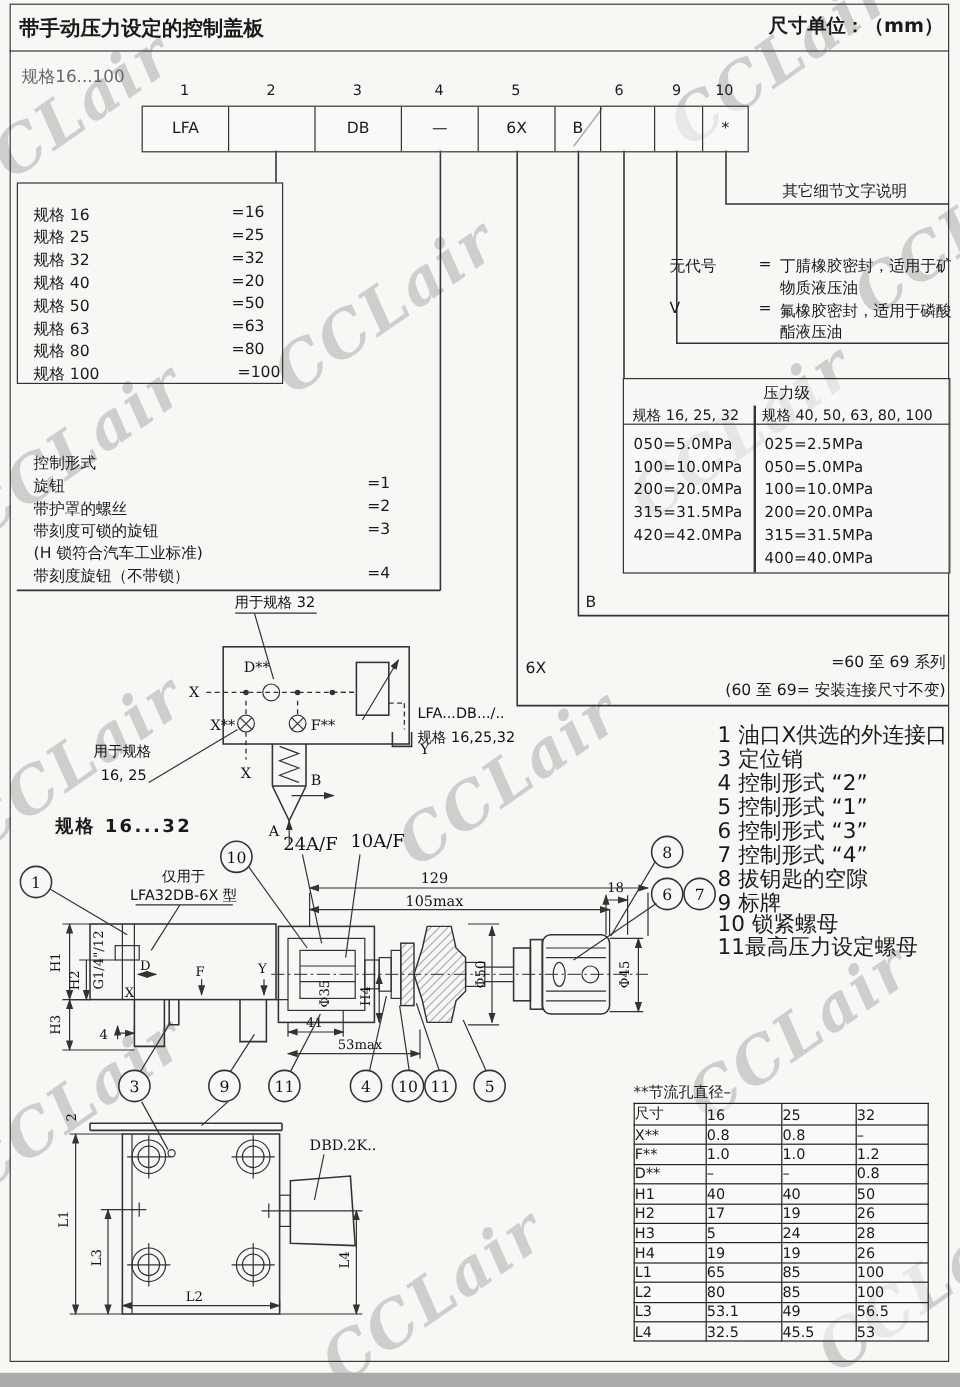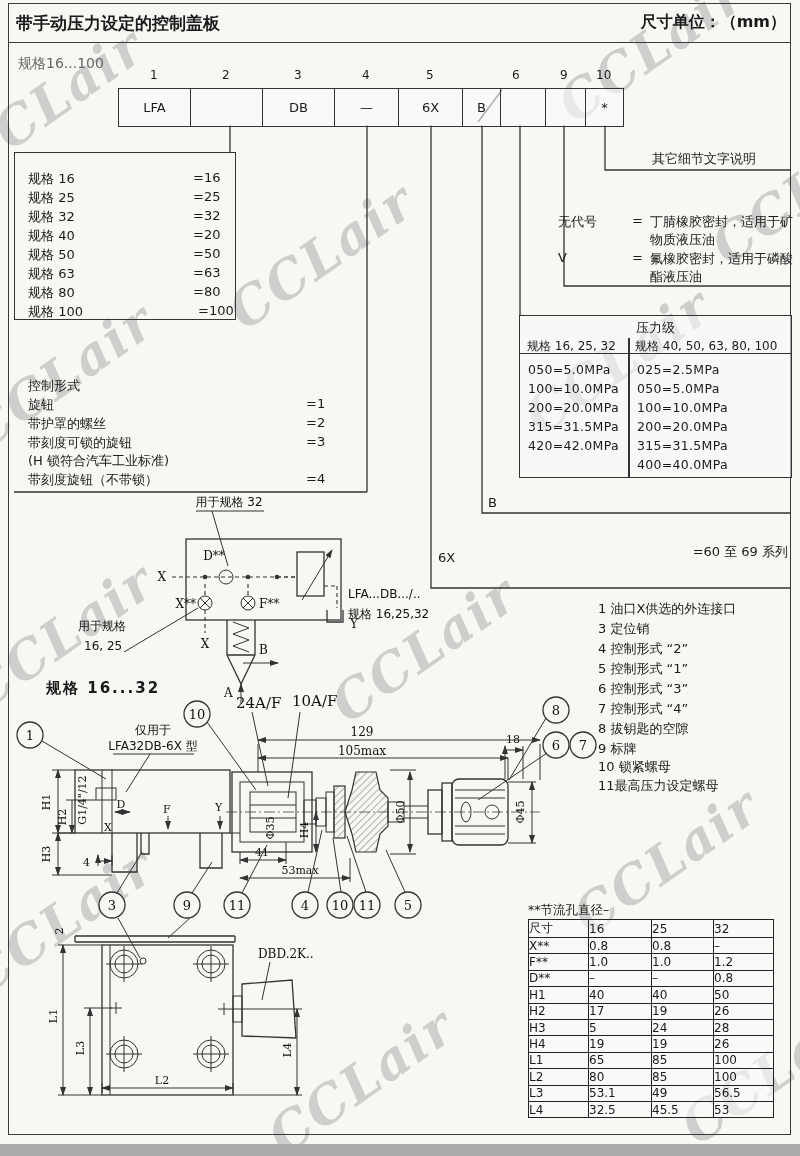--- a/index.html
+++ b/index.html
@@ -22,21 +22,21 @@
   .code-cell:last-child{border-right:none;}
   .pos-num{position:absolute;top:68px;font-size:12px;z-index:3;}
   .size-box{position:absolute;left:14px;top:152px;width:220px;height:166px;border:1.5px solid #333;z-index:2;}
   .lst{font-size:13px;}
   .press-box{position:absolute;left:519px;top:315px;width:271px;height:161px;border:1.5px solid #333;z-index:3;background:rgba(250,250,248,0.55);}
   .press-title{position:absolute;left:0;top:3px;width:100%;text-align:center;font-size:13px;}
   .press-h{position:absolute;top:22px;font-size:12px;}
   .press-rule{position:absolute;left:0;top:37px;width:100%;border-top:1.5px solid #333;}
   .press-div{position:absolute;left:108px;top:22px;bottom:0;width:1.5px;background:#333;}
   .press-item{position:absolute;font-size:12.5px;letter-spacing:0.3px;}
-  .legend-item{position:absolute;left:598px;font-size:13px;white-space:nowrap;z-index:3;}
+  .legend-item{position:absolute;left:598px;font-size:18px;white-space:nowrap;z-index:3;}
   .spec-note{position:absolute;left:528px;top:902px;font-size:12.5px;z-index:3;}
   .spec-table{position:absolute;left:528px;top:919px;z-index:3;border-collapse:collapse;
               font-size:12px;background:rgba(250,250,248,0.6);}
   .spec-table td{border:1.3px solid #222;text-align:left;padding:0;height:15.4px;}
   .c0{width:59px;} .c1{width:62px;} .c2{width:61px;} .c3{width:59px;margin-top:39px;}
   .sec2-title{left:46px;top:679px;font-size:15px;font-weight:600;letter-spacing:2px;}
   .bottom-band{position:absolute;left:0;top:1144px;width:800px;height:12px;background:#ababab;z-index:4;}
   svg .ln{stroke:#333;stroke-width:1.3;fill:none;}
   svg .tn{stroke:#333;stroke-width:1;fill:none;}
   svg .dsh{stroke:#333;stroke-width:1.1;fill:none;stroke-dasharray:4,3;}
@@ -151,20 +151,21 @@
   <div class="t lst" style="left:306px;top:415px;">=2</div>
   <div class="t lst" style="left:28px;top:434px;">带刻度可锁的旋钮</div>
   <div class="t lst" style="left:306px;top:434px;">=3</div>
   <div class="t lst" style="left:28px;top:452px;">(H 锁符合汽车工业标准)</div>
   <div class="t lst" style="left:28px;top:471px;">带刻度旋钮（不带锁）</div>
   <div class="t lst" style="left:306px;top:471px;">=4</div>
 
   <div class="t lst" style="left:488px;top:495px;">B</div>
   <div class="t lst" style="left:438px;top:550px;">6X</div>
   <div class="t lst" style="left:500px;top:543px;width:288px;text-align:right;">=60 至 69 系列</div>
+  <div class="t lst" style="left:500px;top:566px;width:288px;text-align:right;">(60 至 69= 安装连接尺寸不变)</div>
 
   <div class="legend-item" style="top:600px;">1 油口X供选的外连接口</div>
   <div class="legend-item" style="top:620px;">3 定位销</div>
   <div class="legend-item" style="top:640px;">4 控制形式 “2”</div>
   <div class="legend-item" style="top:660px;">5 控制形式 “1”</div>
   <div class="legend-item" style="top:680px;">6 控制形式 “3”</div>
   <div class="legend-item" style="top:700px;">7 控制形式 “4”</div>
   <div class="legend-item" style="top:720px;">8 拔钥匙的空隙</div>
   <div class="legend-item" style="top:740px;">9 标牌</div>
   <div class="legend-item" style="top:758px;">10 锁紧螺母</div>

